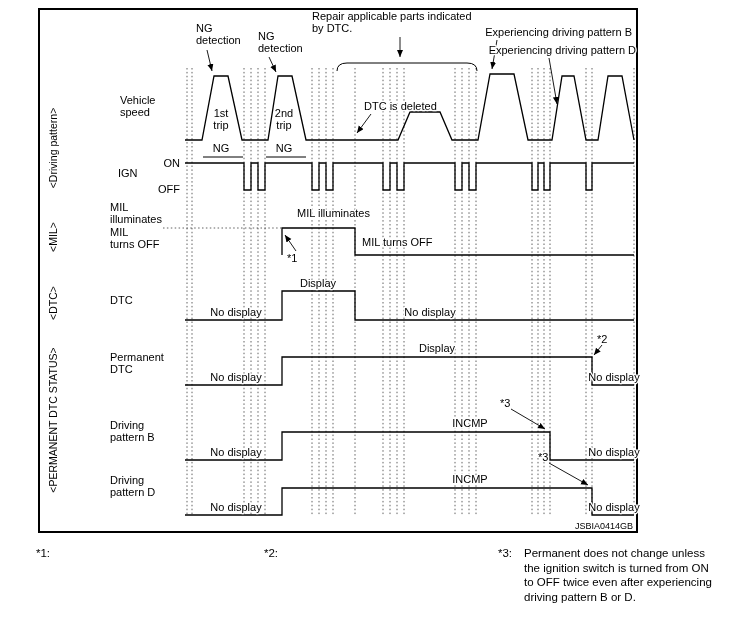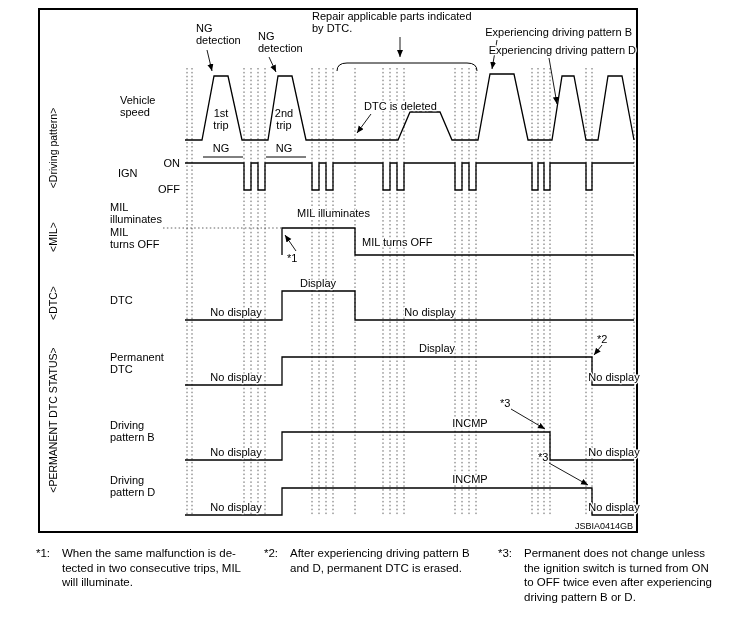--- a/index.html
+++ b/index.html
@@ -122,28 +122,23 @@
     <text text-anchor="middle" x="236" y="511">No display</text>
     <text text-anchor="middle" x="614" y="511">No display</text>
   </g>
 
   <text class="small" text-anchor="end" x="633" y="529">JSBIA0414GB</text>
 </svg>
 
 <div class="footnotes">
   <div class="footnote fn1">
     <span class="fn-ref">*1:</span>
-    <span class="fn-text">When the same malfunction is de-
-tected in two consecutive trips, MIL
-will illuminate.</span>
   </div>
   <div class="footnote fn2">
     <span class="fn-ref">*2:</span>
-    <span class="fn-text">After experiencing driving pattern B
-and D, permanent DTC is erased.</span>
   </div>
   <div class="footnote fn3">
     <span class="fn-ref">*3:</span>
     <span class="fn-text">Permanent does not change unless
 the ignition switch is turned from ON
 to OFF twice even after experiencing
 driving pattern B or D.</span>
   </div>
 </div>
 

